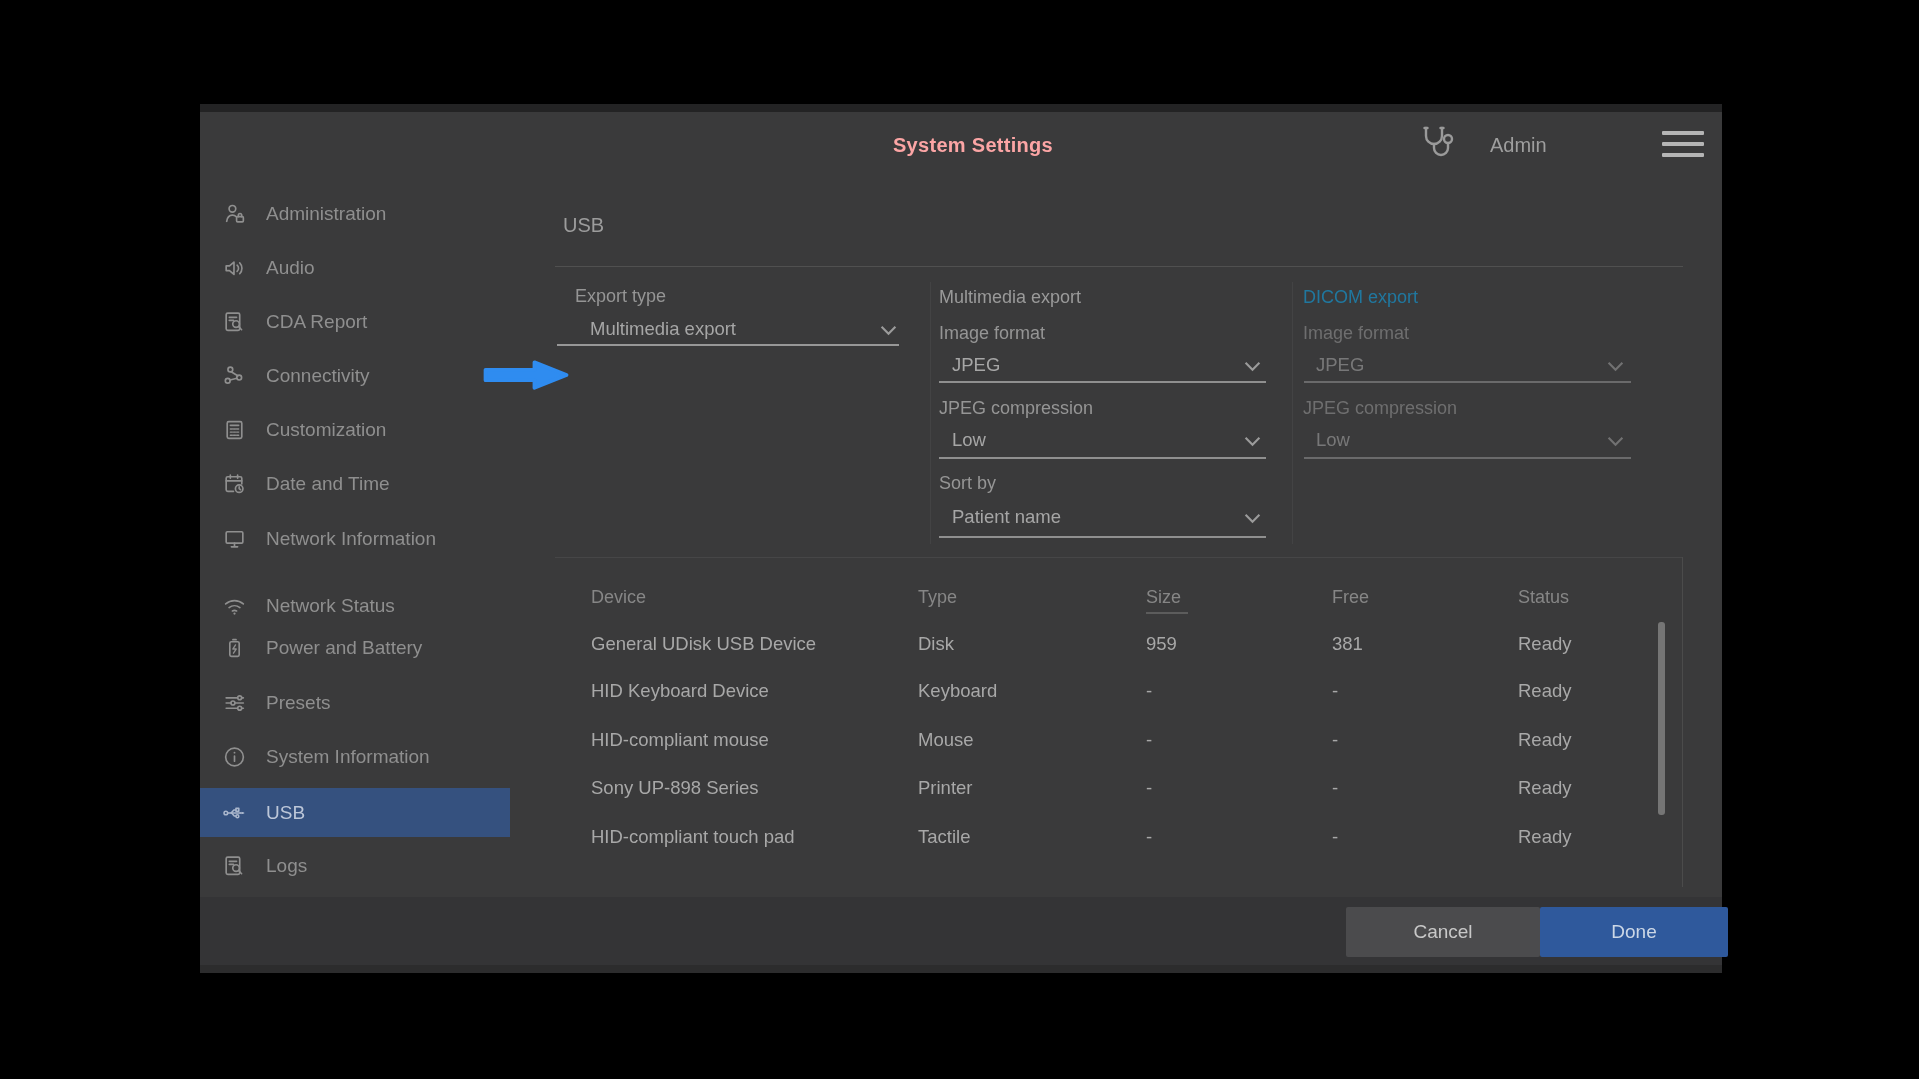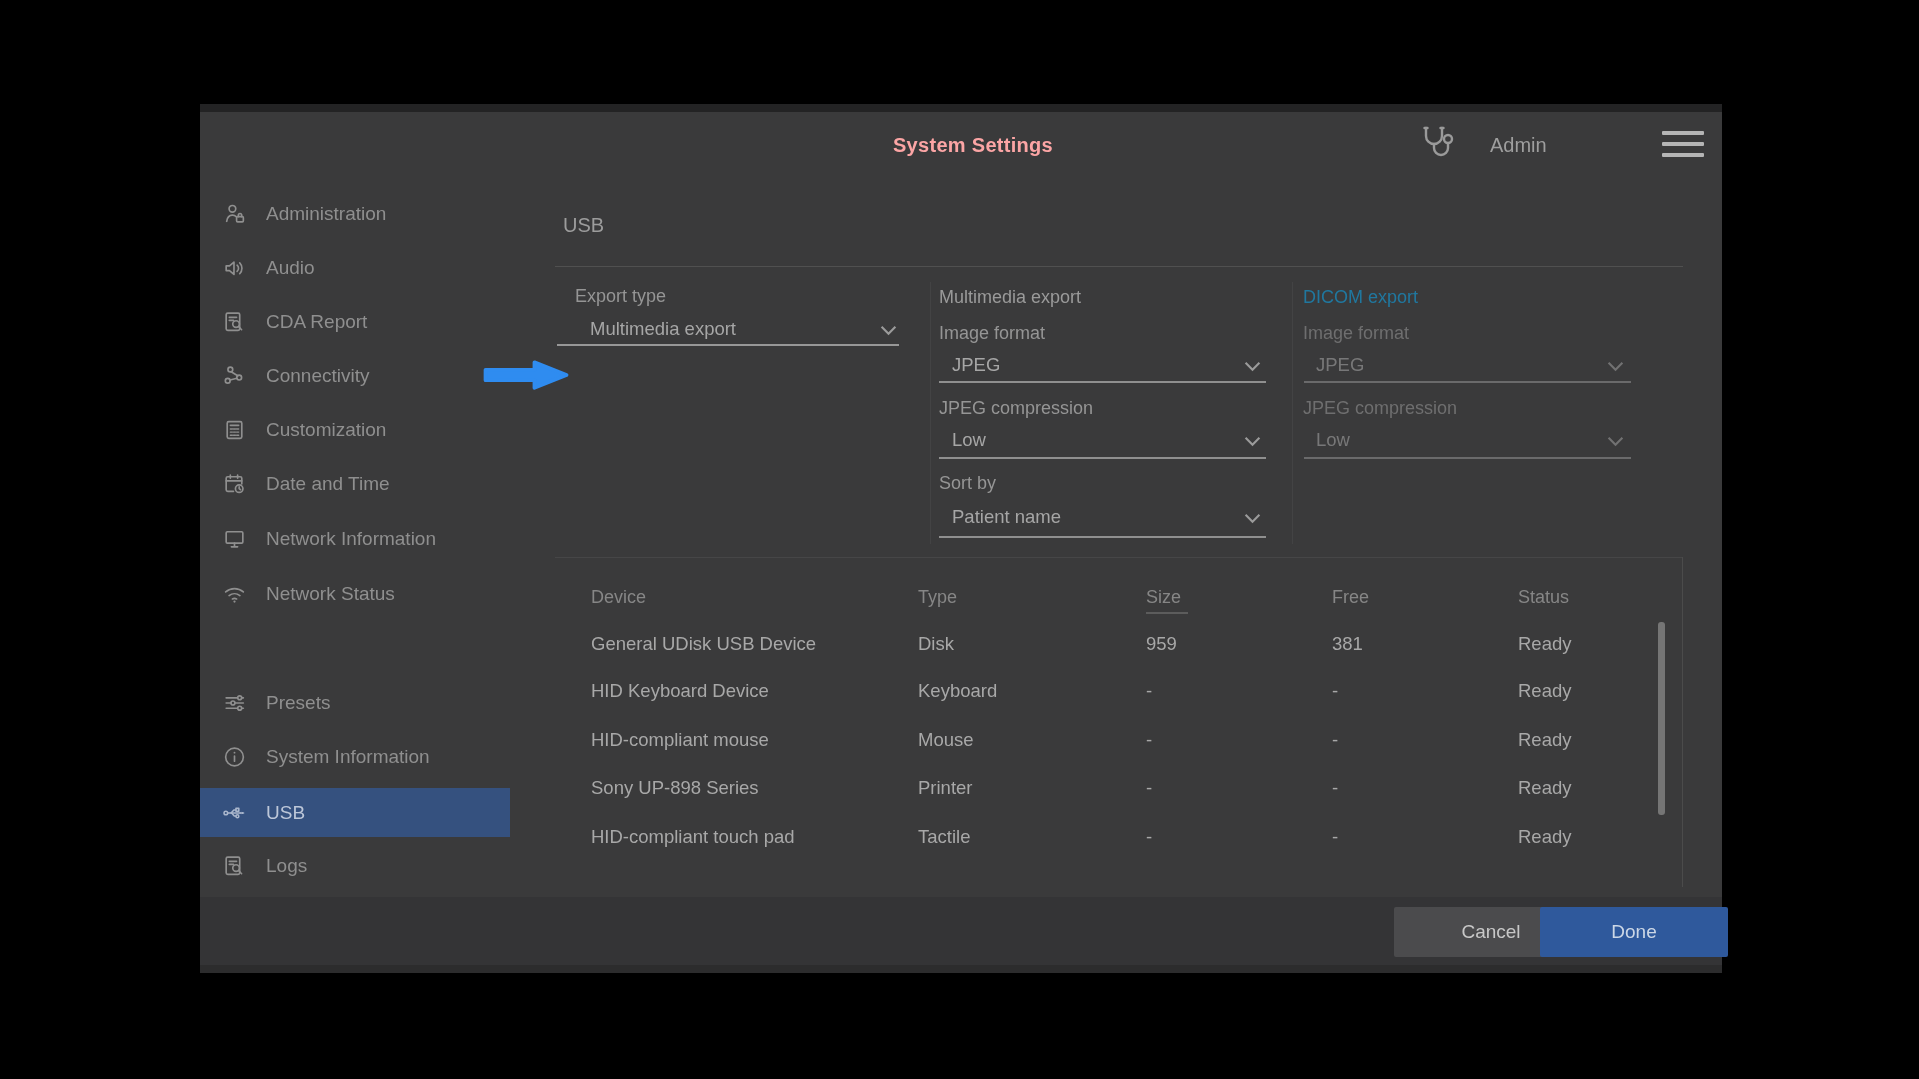--- a/index.html
+++ b/index.html
@@ -55,21 +55,21 @@
   .tcell{position:absolute;white-space:nowrap;}
   .col-device{left:391px}.col-type{left:718px}.col-size{left:946px}.col-free{left:1132px}.col-status{left:1318px}
   .size-sort{position:absolute;left:946px;top:508px;width:42px;height:2px;background:#5c5c5c;}
   .vtrack{position:absolute;left:1482px;top:453px;width:1px;height:330px;background:#4b4b4b;}
   .vthumb{position:absolute;left:1458px;top:518px;width:7px;height:193px;background:#757575;border-radius:3px;cursor:pointer;}
 
   
   .footer{position:absolute;left:0;top:793px;width:100%;height:76px;background:#343436;}
   .btn{position:absolute;top:803px;height:50px;border:none;border-radius:2px;
        font-family:"Liberation Sans",sans-serif;font-size:19px;cursor:pointer;}
-  .btn-cancel{left:1194px;width:194px;background:#4b4b4d;color:#c8c8c8;}
+  .btn-cancel{left:1146px;width:194px;background:#4b4b4d;color:#c8c8c8;}
   .btn-done{left:1340px;width:188px;background:#2f599c;color:#ccd7e6;}
 </style>
 </head>
 <body>
 
 <div class="canvas">
   <div class="frame">
     <div class="frame-top-strip"></div>
 
     <div class="app-title">System Settings</div>
@@ -154,30 +154,40 @@
     </div>
     <div class="sb-item" style="top:410px">
       <span class="sb-icon">
         <svg viewBox="0 0 24 24">
             <rect x="4" y="5" width="16" height="11" rx="1.2"></rect>
             <path d="M9 19.5h6M12 16v3.5"></path>
           </svg>
       </span>
       <span class="sb-label">Network Information</span>
     </div>
-    <div class="sb-item" style="top:465px">
+    <div class="sb-item" style="top:477px">
       <span class="sb-icon">
         <svg viewBox="0 0 24 24">
             <path d="M3.5 10a13 13 0 0 1 17 0"></path>
             <path d="M6.8 13.5a8.5 8.5 0 0 1 10.4 0"></path>
             <path d="M10 16.8a4.2 4.2 0 0 1 4 0"></path>
             <circle cx="12" cy="19.3" r="1.1" fill="currentColor" stroke="none"></circle>
           </svg>
       </span>
       <span class="sb-label">Network Status</span>
+    </div>
+    <div class="sb-item" style="top:519px">
+      <span class="sb-icon">
+        <svg viewBox="0 0 24 24">
+            <rect x="7.5" y="6" width="9" height="14" rx="1.5"></rect>
+            <path d="M10.5 4h3"></path>
+            <path d="M13 9l-2.6 4h3.2L11 17" stroke-width="1.3"></path>
+          </svg>
+      </span>
+      <span class="sb-label">Power and Battery</span>
     </div>
     <div class="sb-item" style="top:574px">
       <span class="sb-icon">
         <svg viewBox="0 0 24 24">
             <path d="M4 7h10.5M19.5 7h1M4 12h4.5M12.5 12h8M4 17h10.5M19.5 17h1"></path>
             <circle cx="17" cy="7" r="1.9"></circle>
             <circle cx="10.5" cy="12" r="1.9"></circle>
             <circle cx="17" cy="17" r="1.9"></circle>
           </svg>
       </span>

